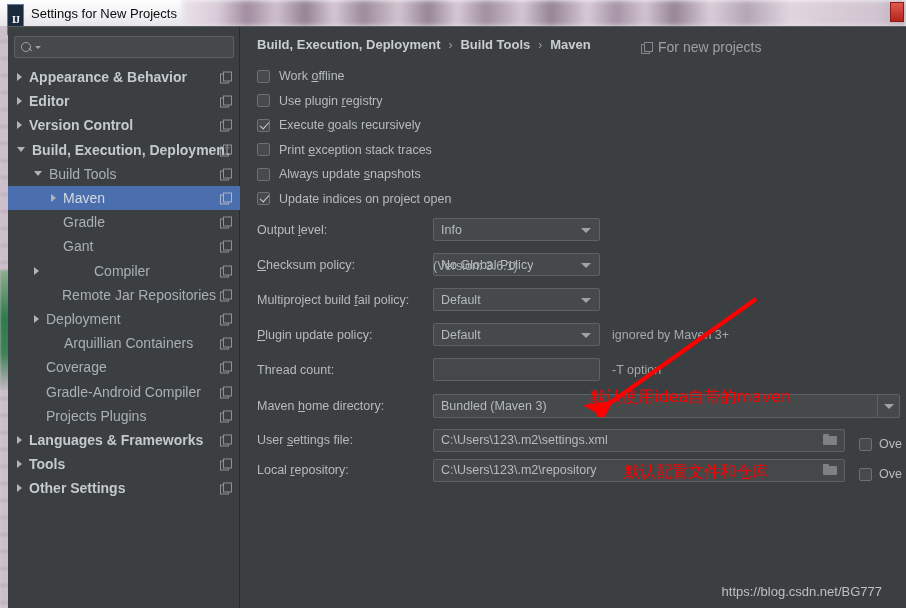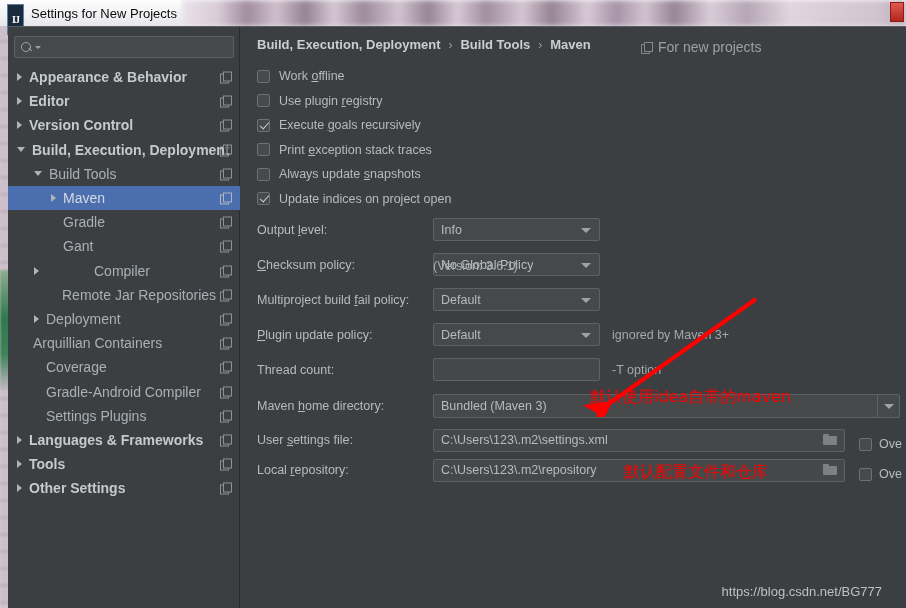--- a/index.html
+++ b/index.html
@@ -422,38 +422,38 @@
           <div class="tree-row" style="padding-left: 42px;">
             <span class="twisty none"></span>
             <span class="tree-label">Remote Jar Repositories</span>
             <span class="copy-icon"></span>
           </div>
           <div class="tree-row" style="padding-left: 26px;">
             <span class="twisty "></span>
             <span class="tree-label">Deployment</span>
             <span class="copy-icon"></span>
           </div>
-          <div class="tree-row" style="padding-left: 13px;">
+          <div class="tree-row" style="padding-left: 44px;">
             <span class="twisty none"></span>
             <span class="tree-label">Arquillian Containers</span>
             <span class="copy-icon"></span>
           </div>
           <div class="tree-row" style="padding-left: 26px;">
             <span class="twisty none"></span>
             <span class="tree-label">Coverage</span>
             <span class="copy-icon"></span>
           </div>
           <div class="tree-row" style="padding-left: 26px;">
             <span class="twisty none"></span>
             <span class="tree-label">Gradle-Android Compiler</span>
             <span class="copy-icon"></span>
           </div>
           <div class="tree-row" style="padding-left: 26px;">
             <span class="twisty none"></span>
-            <span class="tree-label">Settings Plugins</span>
+            <span class="tree-label">Projects Plugins</span>
             <span class="copy-icon"></span>
           </div>
           <div class="tree-row bold" style="padding-left: 9px;">
             <span class="twisty "></span>
             <span class="tree-label">Languages &amp; Frameworks</span>
             <span class="copy-icon"></span>
           </div>
           <div class="tree-row bold" style="padding-left: 9px;">
             <span class="twisty "></span>
             <span class="tree-label">Tools</span>

